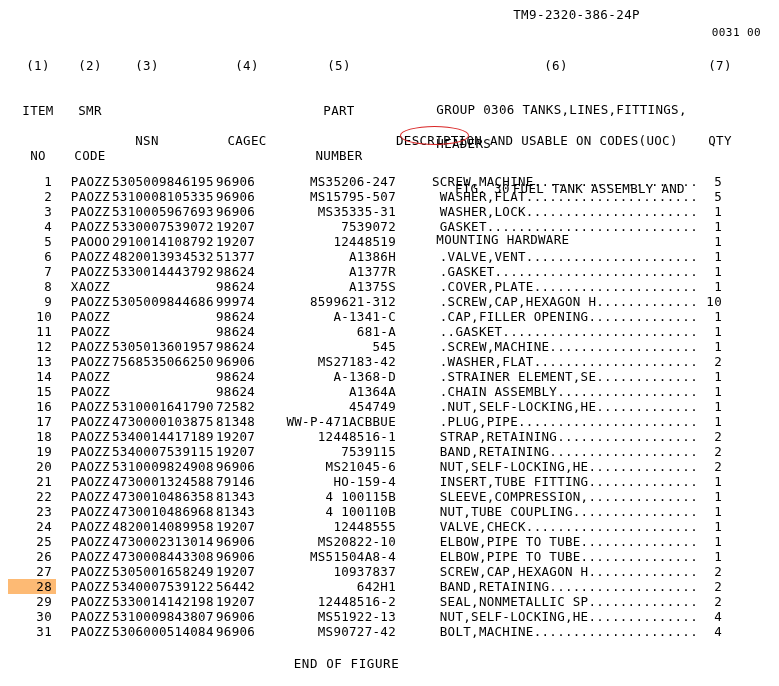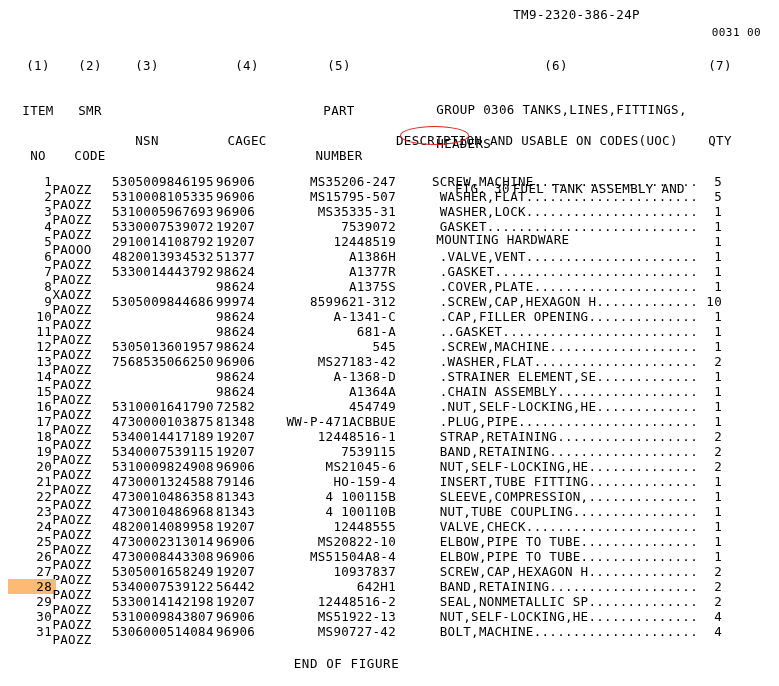--- a/index.html
+++ b/index.html
@@ -130,21 +130,21 @@
     line-height: 15px;
     white-space: pre;
   }
   .cell {
     position: absolute;
     top: 0;
     white-space: pre;
     letter-spacing: 0.3px;
   }
   .c-item  { left: 12px;  width: 40px; text-align: right; }
-  .c-smr   { left: 46px;  width: 52px; text-align: center; margin-top: 8px; }
+  .c-smr   { left: 58px;  width: 52px; text-align: right; }
   .c-nsn   { left: 112px; width: 100px; text-align: left; }
   .c-cagec { left: 216px; width: 48px; text-align: left; }
   .c-part  { left: 268px; width: 128px; text-align: right; }
   .c-desc  { left: 398px; width: 300px; text-align: right; }
   .c-qty   { left: 698px; width: 24px; text-align: right; }
 
   .c-item.hl {
     background: #ffff00;
     padding: 0 4px;
     left: 8px;

